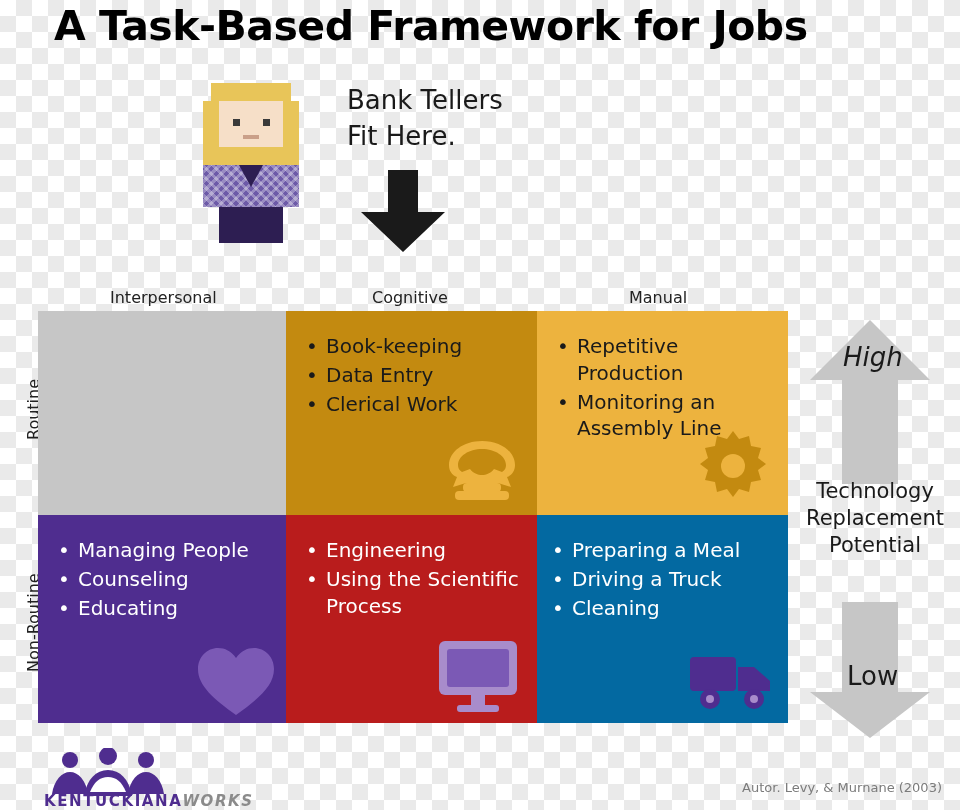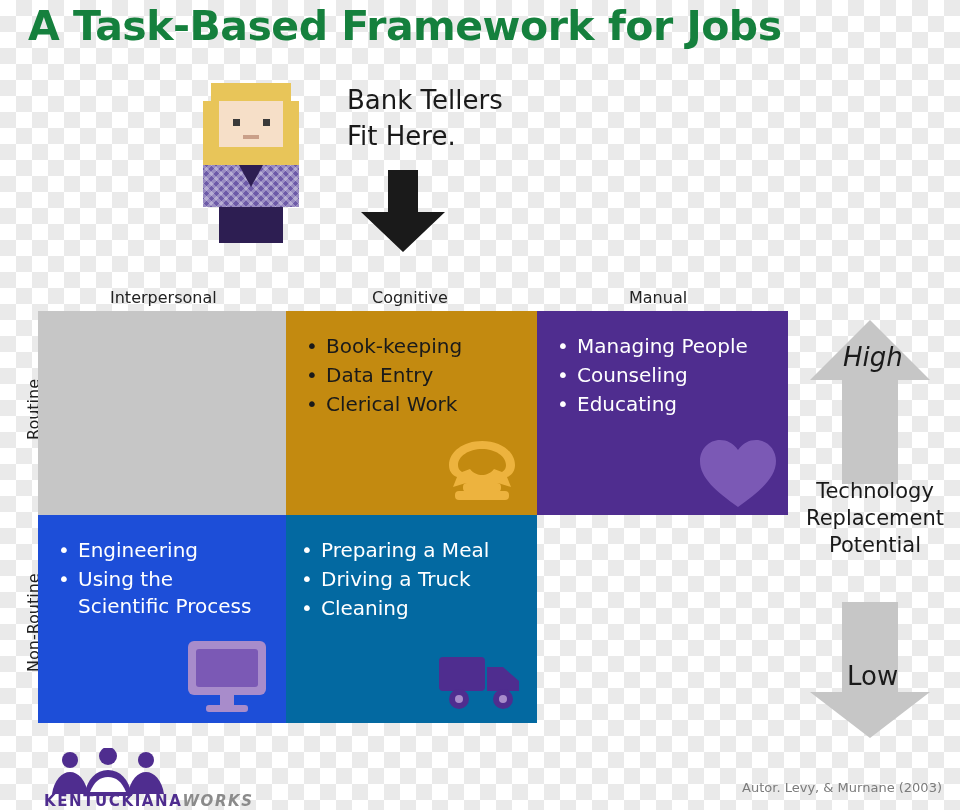--- a/index.html
+++ b/index.html
@@ -21,25 +21,25 @@
     width: 960px; height: 810px;
     background-image:
       linear-gradient(45deg, #eaeaea 25%, transparent 25%, transparent 75%, #eaeaea 75%),
       linear-gradient(45deg, #eaeaea 25%, transparent 25%, transparent 75%, #eaeaea 75%);
     background-size: 32px 32px;
     background-position: 0 0, 16px 16px;
     background-color: #ffffff;
   }
   .title {
     position: absolute;
-    left: 28px;
+    left: 54px;
     top: 2px;
     font-size: 41px;
     font-weight: bold;
-    color: #15803d;
+    color: #000000;
     letter-spacing: -0.5px;
     white-space: nowrap;
   }
   .annotation {
     position: absolute;
     left: 347px;
     top: 83px;
     font-size: 26px;
     color: #1a1a1a;
     line-height: 1.38;
@@ -134,21 +134,21 @@
     left: -20px;
     top: 0;
   }
   .cell.dark-text li { color: #1a1a1a; }
   .cell.light-text li { color: #ffffff; }
 
   .c-interpersonal-routine { background: #c6c6c6; }
   .c-cognitive-routine     { background: #c38a10; }
   .c-manual-routine        { background: #edb33e; }
   .c-interpersonal-nonroutine { background: #4f2d8f; }
-  .c-cognitive-nonroutine     { background: #1d4ed8; }
+  .c-cognitive-nonroutine     { background: #b91c1c; }
   .c-manual-nonroutine        { background: #0369a1; padding-left: 13px; }
 
   .cell-icon {
     position: absolute;
     right: 10px;
     bottom: 4px;
     opacity: 1;
     pointer-events: none;
   }
 
@@ -269,20 +269,34 @@
       <svg width="90" height="72" viewBox="0 0 90 72">
         <g fill="#edb33e">
           <path d="M45 6C26 6 12 17 12 30c0 6 3 10 8 12l-4 10 13-4c5 2 10 3 16 3s11-1 16-3l13 4-4-10c5-2 8-6 8-12C78 17 64 6 45 6zm0 8c13 0 24 7 24 16 0 3-1 5-4 7l-8-3c-3 4-8 6-12 6s-9-2-12-6l-8 3c-3-2-4-4-4-7 0-9 11-16 24-16z"></path>
           <rect x="18" y="56" width="54" height="9" rx="4"></rect>
           <rect x="26" y="48" width="38" height="9" rx="4"></rect>
         </g>
       </svg>
     </div>
   </div>
 
+  <div class="cell c-manual-routine dark-text">
+    <ul>
+      <li>Repetitive Production</li>
+      <li>Monitoring an Assembly Line</li>
+    </ul>
+    <div class="cell-icon" style="right:16px; bottom:6px;">
+      <svg width="78" height="78" viewBox="0 0 78 78">
+        <g fill="#c38a10">
+          <path d="M39 4l6 8 10-3 2 10 10 2-3 10 8 6-8 6 3 10-10 2-2 10-10-3-6 8-6-8-10 3-2-10-10-2 3-10-8-6 8-6-3-10 10-2 2-10 10 3z"></path>
+        </g>
+        <circle cx="39" cy="39" r="12" fill="#edb33e"></circle>
+      </svg>
+    </div>
+  </div>
 
   <div class="cell c-interpersonal-nonroutine light-text">
     <ul>
       <li>Managing People</li>
       <li>Counseling</li>
       <li>Educating</li>
     </ul>
     <div class="cell-icon" style="right:8px; bottom:0px;">
       <svg width="84" height="78" viewBox="0 0 84 78">
         <path d="M42 74C20 58 4 45 4 28 4 16 13 7 24 7c7 0 13 3 18 10 5-7 11-10 18-10 11 0 20 9 20 21 0 17-16 30-38 46z" fill="#7b59b5"></path>

